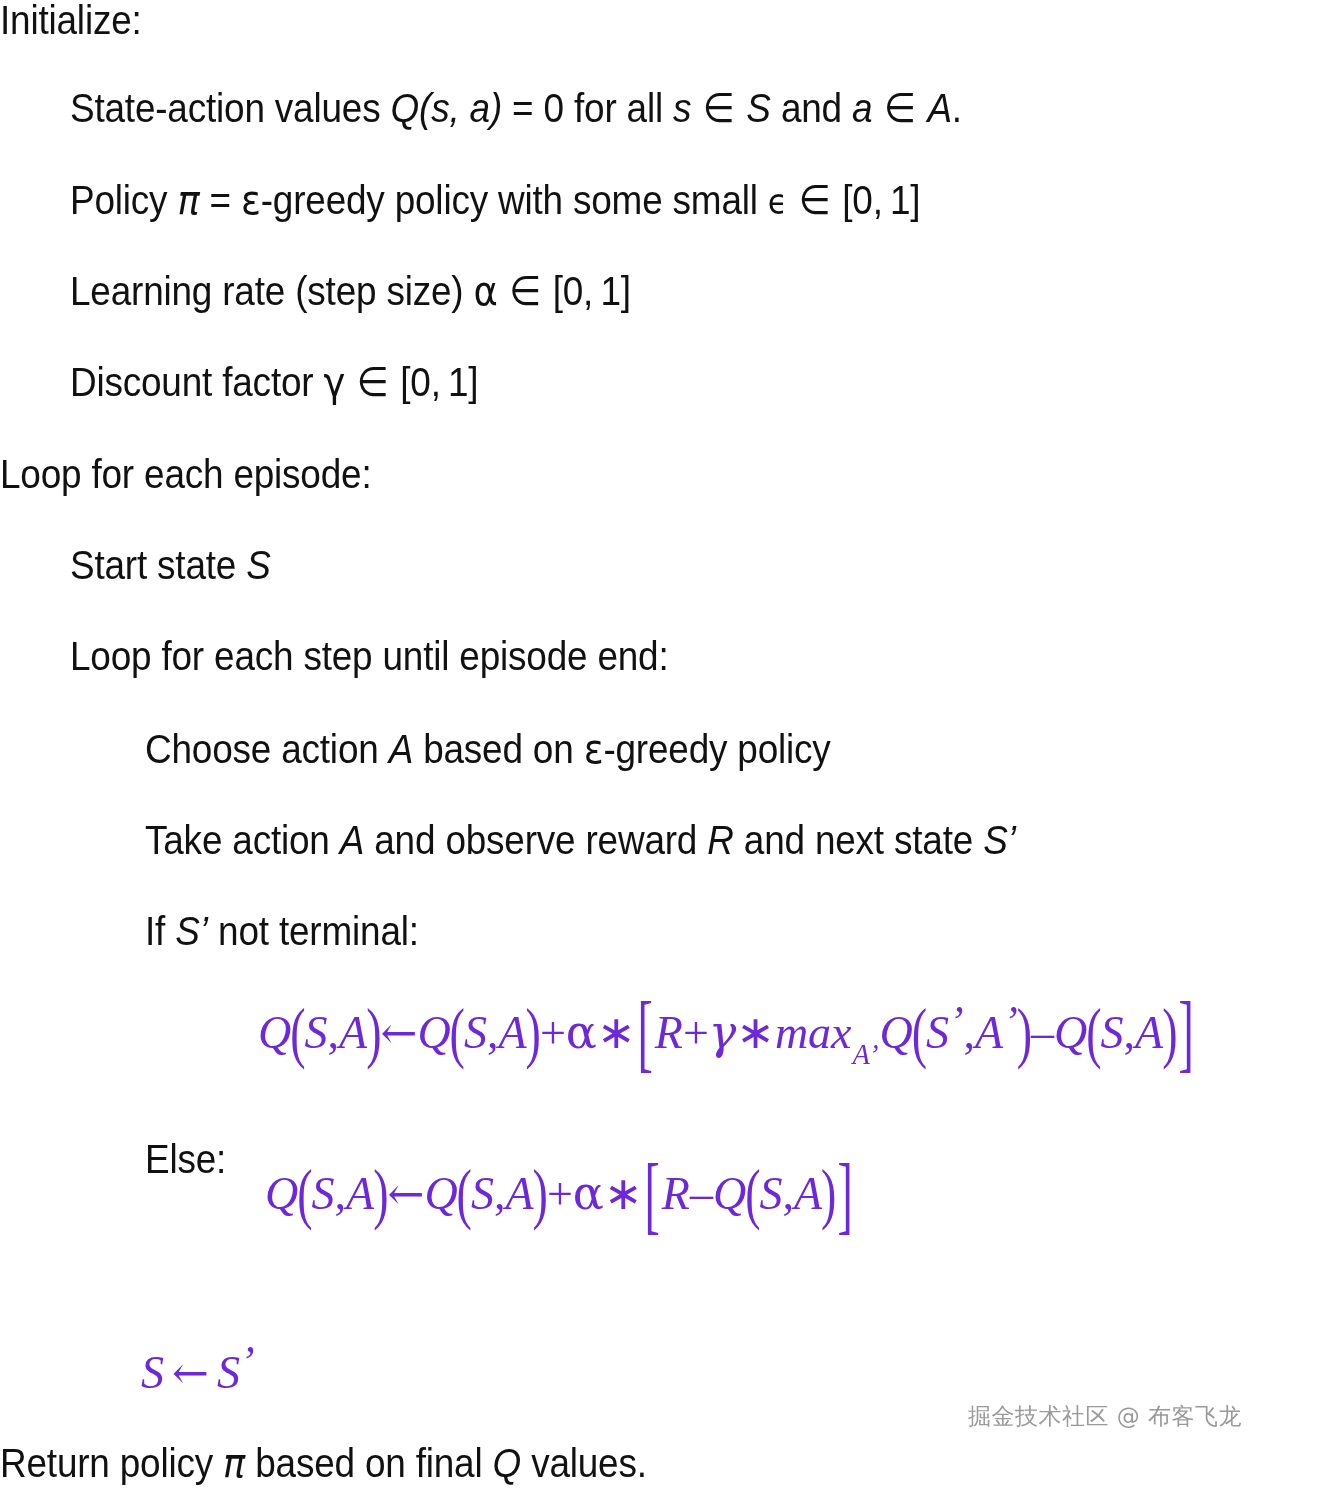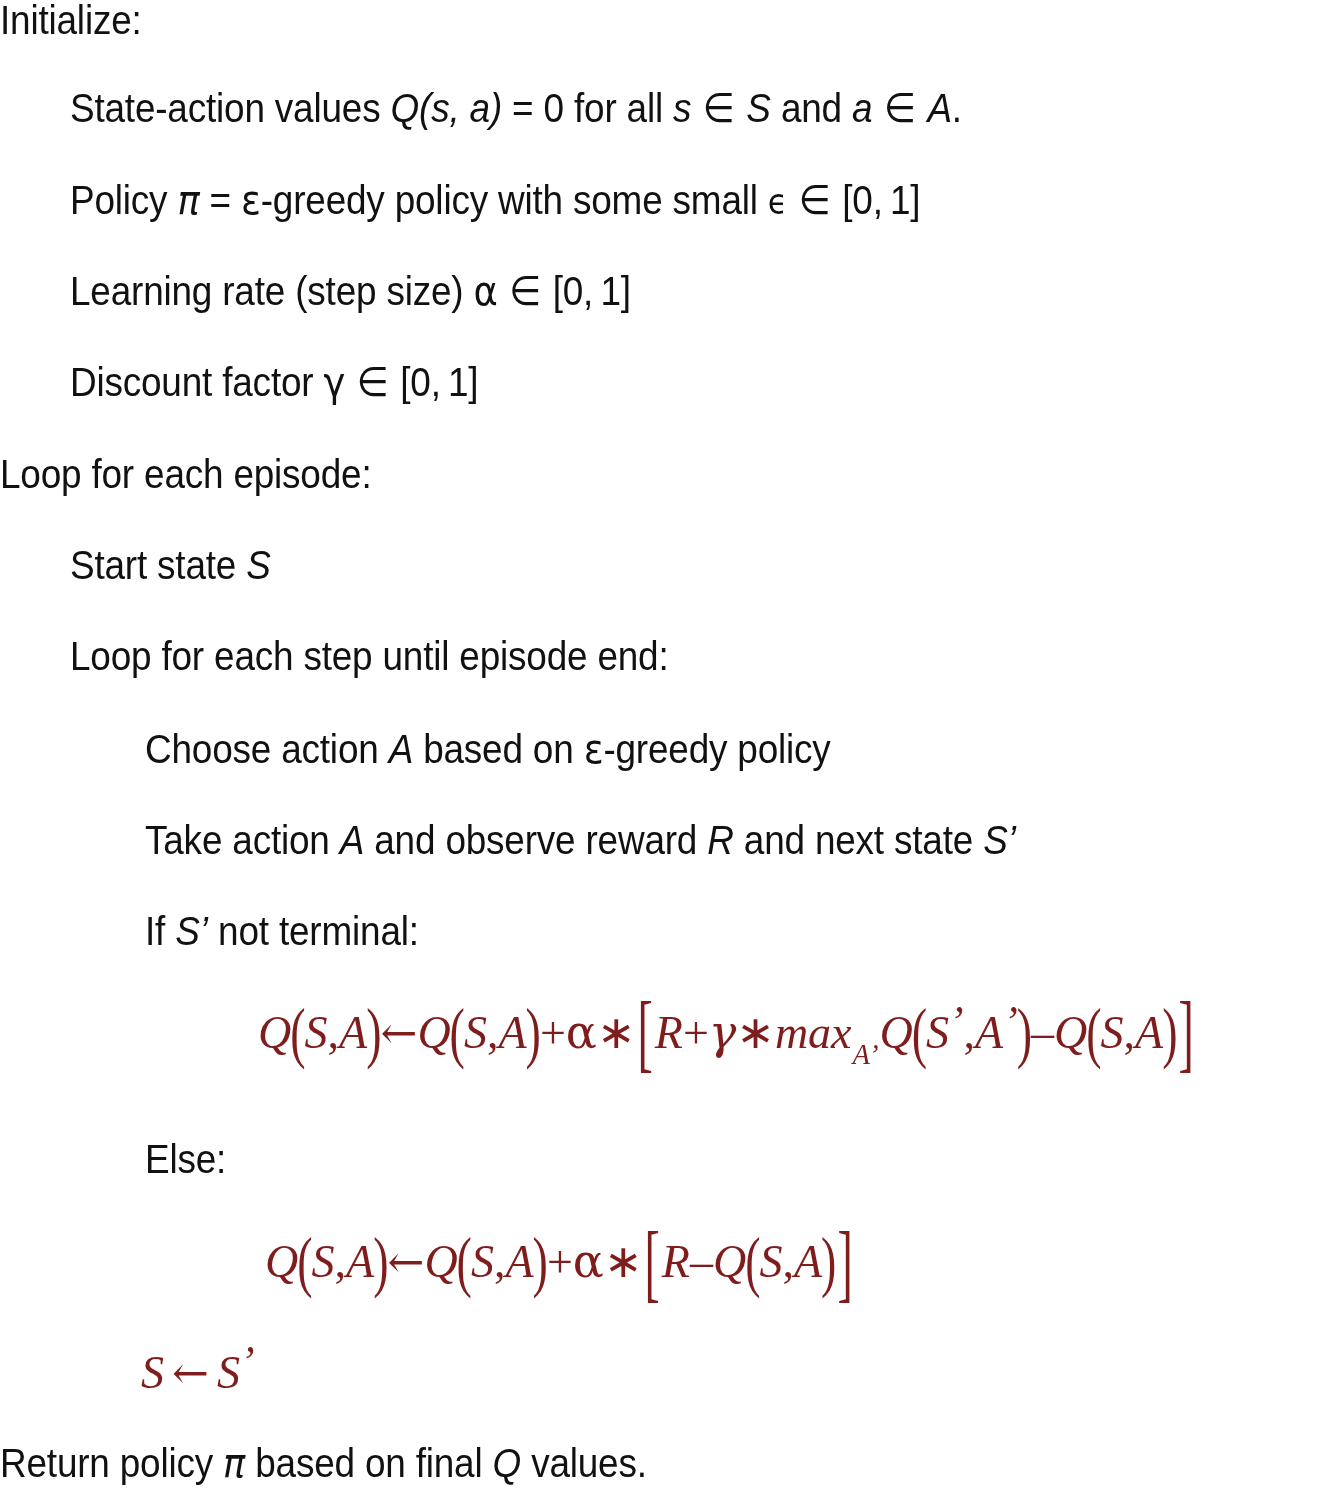--- a/index.html
+++ b/index.html
@@ -56,21 +56,21 @@
   }
 
   
   .eq {
     position: absolute;
     white-space: nowrap;
     font-family: "Liberation Serif", serif;
     font-style: italic;
     font-size: 46px;
     line-height: 1;
-    color: #7f1d1d;
+    color: #6d28d9;
   }
   .eq .gk { font-family: "DejaVu Serif", serif; font-style: normal; }
   .eq .gkit { font-family: "DejaVu Serif", serif; font-style: italic; }
   .eq .ar {
     font-family: "DejaVu Serif", serif;
     font-style: normal;
     font-size: 44px;
   }
   .eq .op {
     font-family: "Liberation Serif", serif;
@@ -161,26 +161,27 @@
   <div class="line ind2" style="top:911px">
     <span>If&nbsp;</span><span class="prime">S’</span><span>&nbsp;not terminal:</span>
   </div>
 
   <div class="eq" style="left:258px; top:1000px">
     <span>Q<span class="paren">(</span>S<span class="op">,</span>A<span class="paren">)</span></span><span class="ar">←</span><span>Q<span class="paren">(</span>S<span class="op">,</span>A<span class="paren">)</span></span><span class="op">+</span><span class="gk">α</span><span class="op">∗</span><span class="brk">[</span><span>R</span><span class="op">+</span><span class="gkit">γ</span><span class="op">∗</span><span class="mx">max</span><span class="sub">A’</span><span>Q<span class="paren">(</span>S<span class="pr">’</span><span class="op">,</span>A<span class="pr">’</span><span class="paren">)</span></span><span class="op">–</span><span>Q<span class="paren">(</span>S<span class="op">,</span>A<span class="paren">)</span></span><span class="brk">]</span>
   </div>
 
   <div class="line ind2" style="top:1139px">Else:</div>
 
-  <div class="eq" style="left:265px; top:1238px">
+  <div class="eq" style="left:265px; top:1170px">
     <span>Q<span class="paren">(</span>S<span class="op">,</span>A<span class="paren">)</span></span><span class="ar">←</span><span>Q<span class="paren">(</span>S<span class="op">,</span>A<span class="paren">)</span></span><span class="op">+</span><span class="gk">α</span><span class="op">∗</span><span class="brk">[</span><span>R</span><span class="op">–</span><span>Q<span class="paren">(</span>S<span class="op">,</span>A<span class="paren">)</span></span><span class="brk">]</span>
   </div>
 
   <div class="eq" style="left:141px; top:1340px">
     <span>S</span><span class="ar" style="margin:0 8px">←</span><span>S<span class="pr">’</span></span>
   </div>
 
   <div class="line ind0" style="top:1443px">
     <span>Return policy&nbsp;</span><span class="sym" style="font-style:italic">π</span><span>&nbsp;based on final&nbsp;</span><span class="v">Q</span><span>&nbsp;values.</span>
   </div>
 
+  <div id="watermark" style="left:968px; top:1401px">掘金技术社区 @ 布客飞龙</div>
 
 </div>
 
 </body></html>

